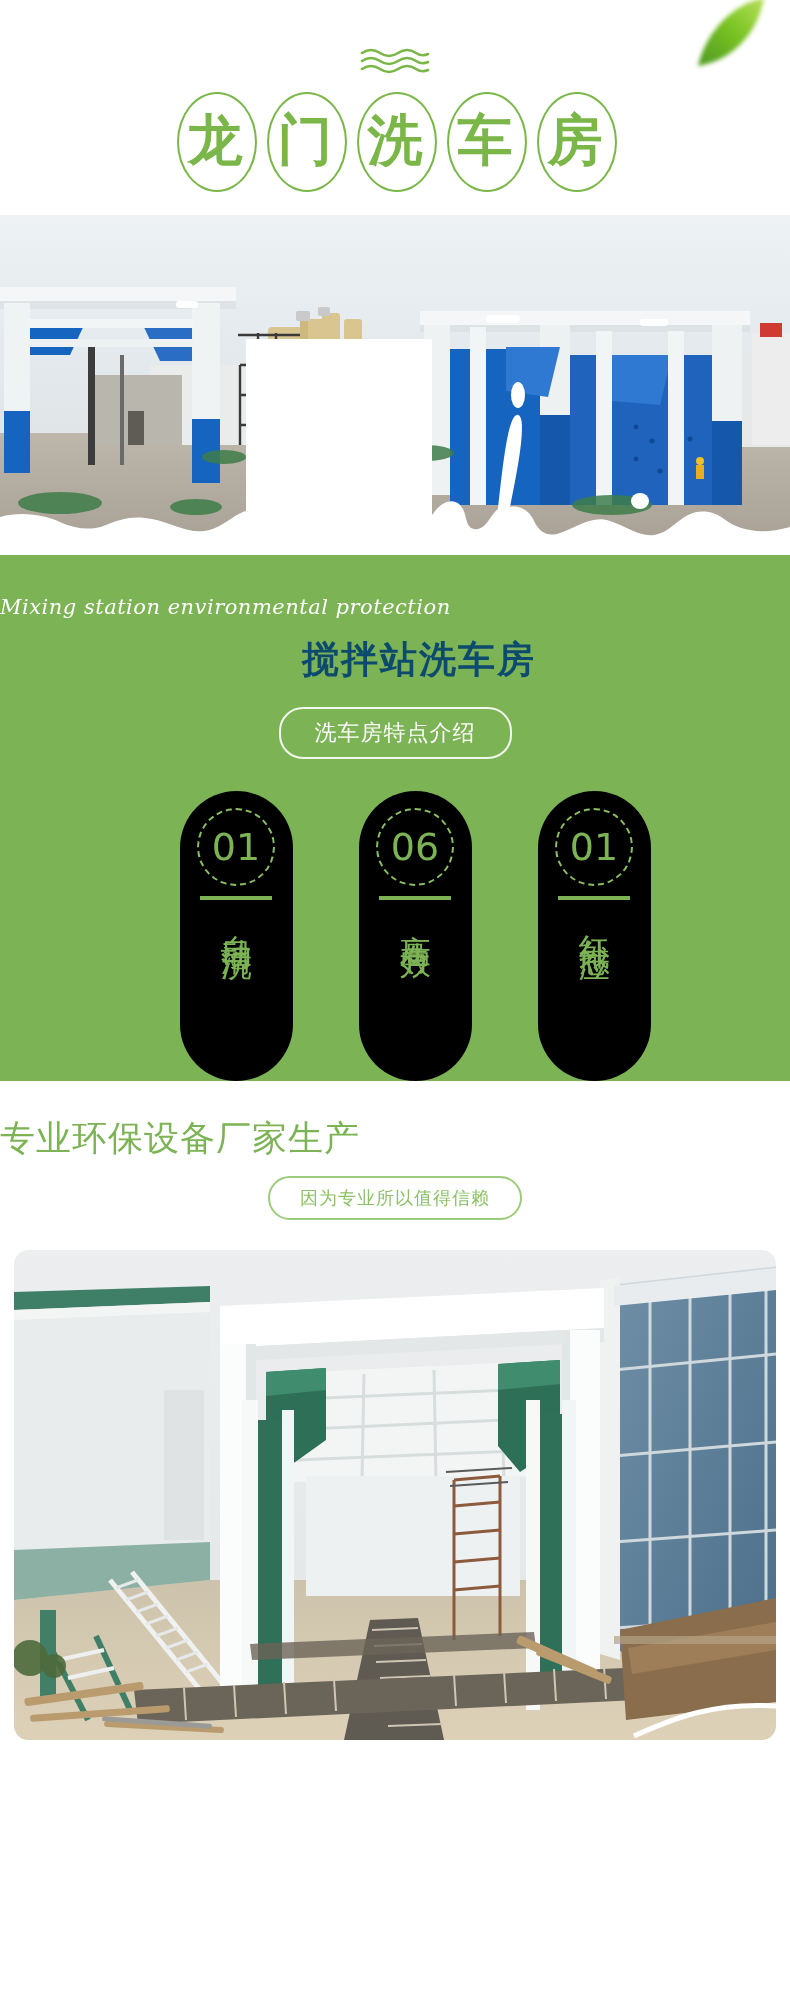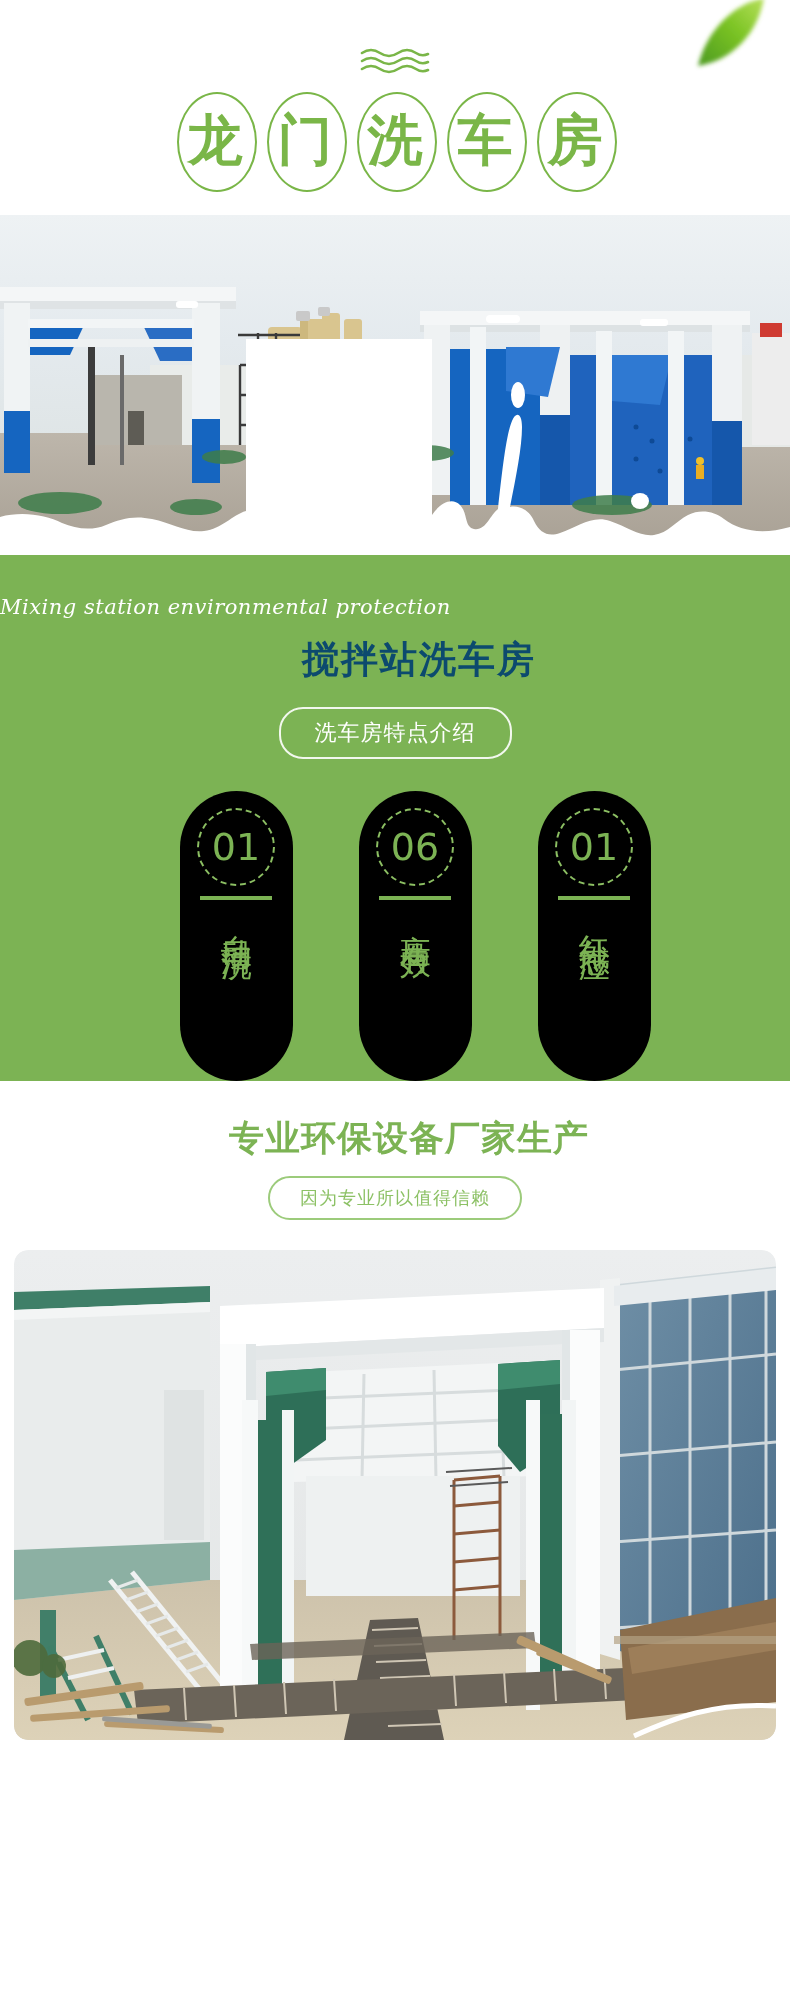--- a/index.html
+++ b/index.html
@@ -96,24 +96,23 @@
     margin-top:10px;
     writing-mode:vertical-rl; text-orientation:upright;
     font-size:31px; color:#7cb354; letter-spacing:5px;
     line-height:1.08;
     font-family:"DejaVu Sans","Liberation Sans",sans-serif;
   }
 
   
   .promo { background:#fff; padding-top:34px; padding-bottom:8px; }
   .promo-title {
-    text-align:center; color:#7cb354;
-    font-size:35px; font-weight:bold; letter-spacing:1px;
-    font-family:"DejaVu Sans","Liberation Sans",sans-serif;
-    padding-left:28px;
+    color:#7cb354;
+    font-size:35px; font-weight:normal; letter-spacing:1px;
+    font-family:"DejaVu Sans","Liberation Sans",sans-serif;
   }
   .pill-green {
     display:block; margin:14px auto 0; width:fit-content;
     border:2px solid #9ccb7b; border-radius:22px;
     padding:8px 30px; color:#8cc165; font-size:18px; letter-spacing:1px;
     font-family:"DejaVu Sans","Liberation Sans",sans-serif;
   }
 
   
   .bottom-photo { padding:22px 14px 50px; }

